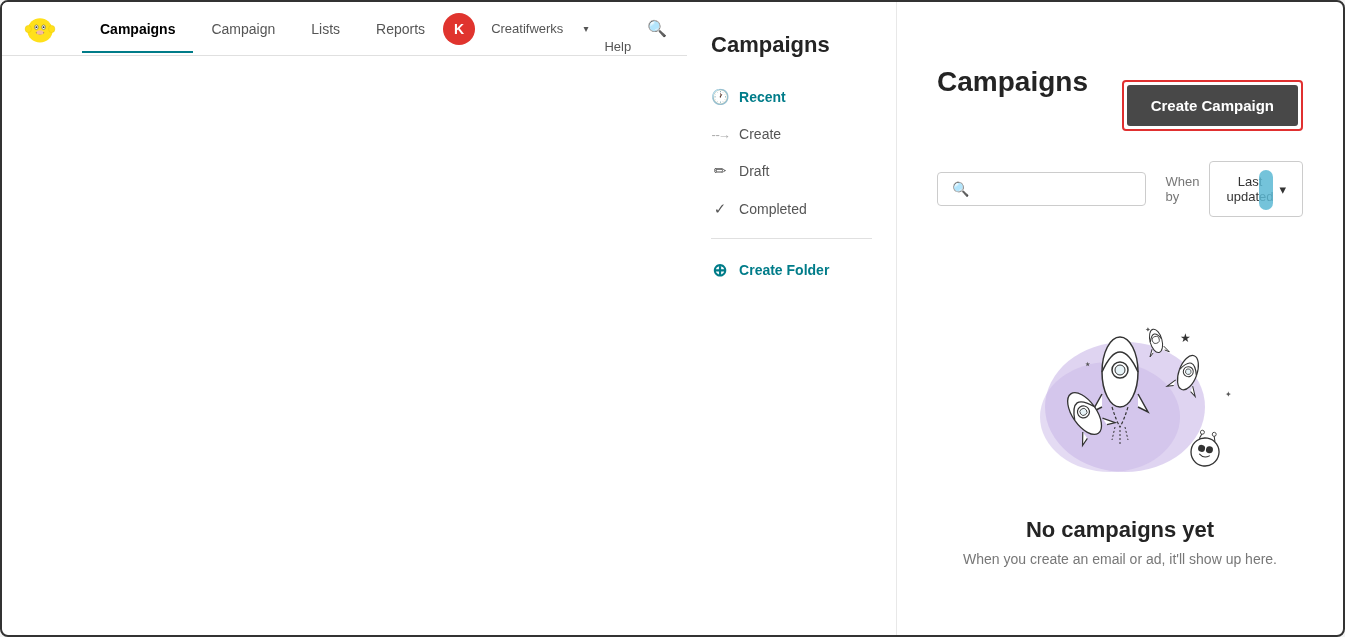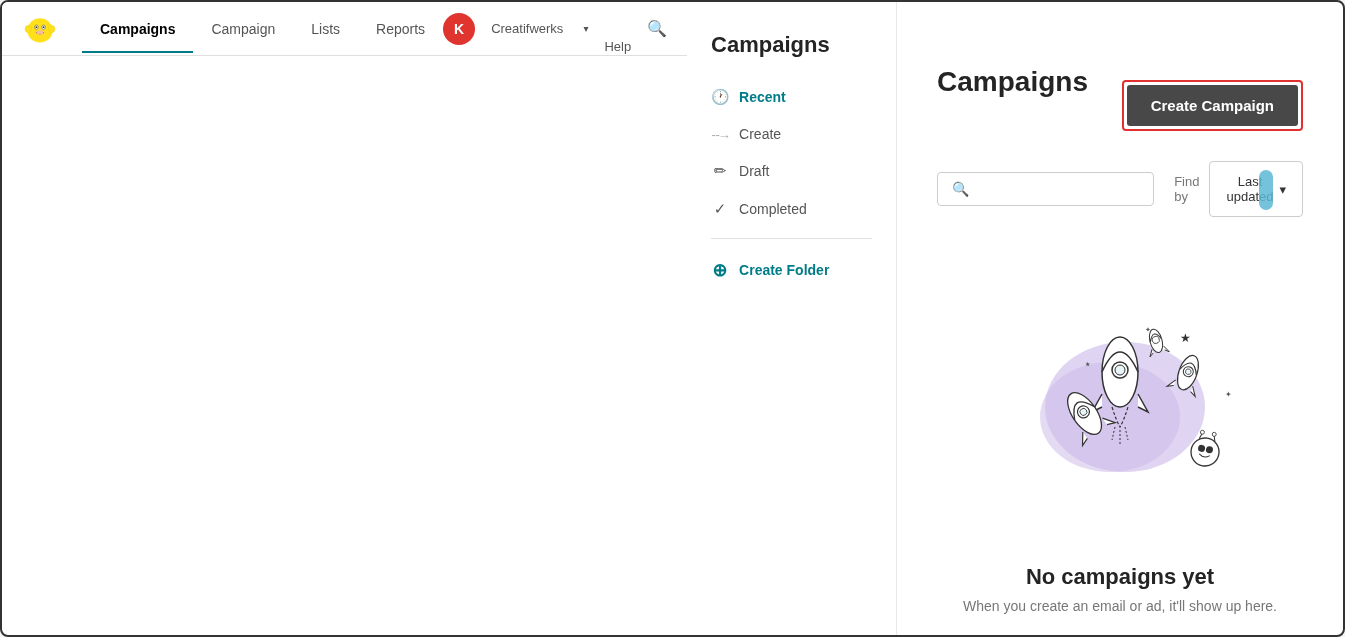--- a/index.html
+++ b/index.html
@@ -268,21 +268,20 @@
     .rockets-illustration {
       width: 280px;
       height: 220px;
       margin-bottom: 20px;
     }
     .empty-title {
       font-size: 22px;
       font-weight: 700;
       color: #242424;
       margin-bottom: 8px;
-      margin-top: 47px;
     }
     .empty-subtitle {
       font-size: 14px;
       color: #777;
     }
   </style>
 </head>
 <body>
 
 <div class="app-wrapper">
@@ -361,21 +360,21 @@
         <div class="create-campaign-btn-wrapper">
           <button class="create-campaign-btn">Create Campaign</button>
         </div>
       </div>
 
       <div class="search-sort-row">
         <div class="search-box">
           <span class="search-icon">🔍</span>
         </div>
         <div class="sort-area">
-          <span class="sort-label">Find by</span>
+          <span class="sort-label">When by</span>
           <button class="sort-btn">
             <span>Last updated</span>
             <span>▾</span>
           </button>
 
           <div class="cursor-indicator"></div>
         </div>
       </div>
 
       <div class="empty-state">

